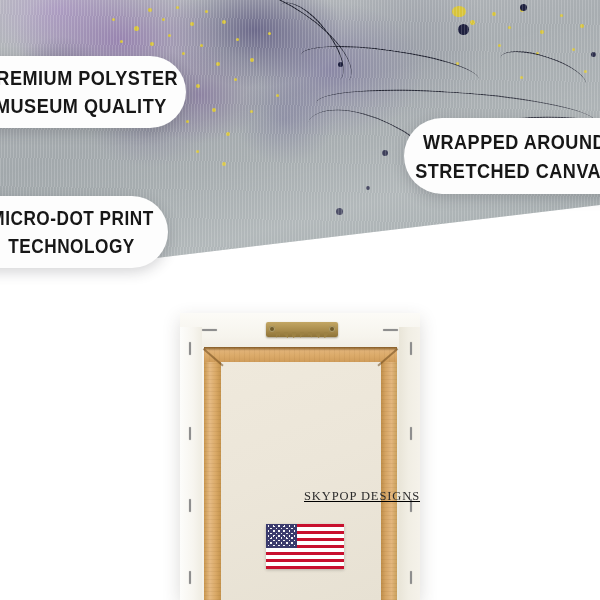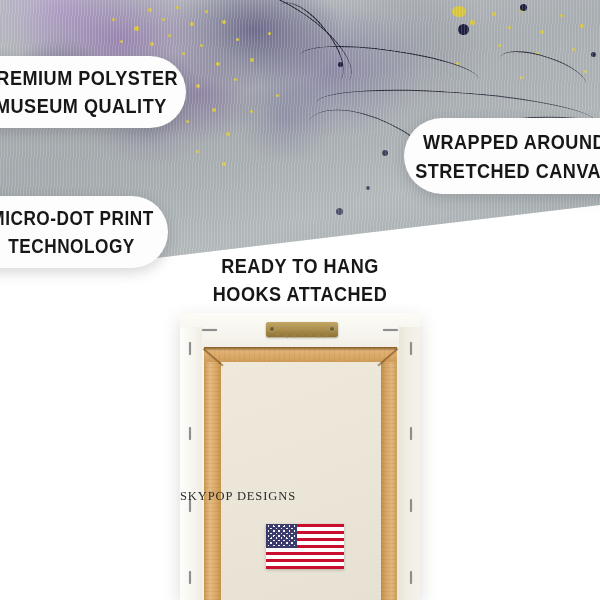--- a/index.html
+++ b/index.html
@@ -113,21 +113,21 @@
      -webkit-clip-path:polygon(0 0,100% 0,100% 40%,94% 100%,88% 40%,82% 100%,76% 40%,70% 100%,64% 40%,58% 100%,52% 40%,46% 100%,40% 40%,34% 100%,28% 40%,22% 100%,16% 40%,10% 100%,4% 40%,0 100%);
      clip-path:polygon(0 0,100% 0,100% 40%,94% 100%,88% 40%,82% 100%,76% 40%,70% 100%,64% 40%,58% 100%,52% 40%,46% 100%,40% 40%,34% 100%,28% 40%,22% 100%,16% 40%,10% 100%,4% 40%,0 100%);}
 
   
   .staple{position:absolute;background:#8e8e8e;border-radius:1px;
      box-shadow:0 0 1px rgba(0,0,0,.35);}
   .staple.v{width:2px;height:13px;}
   .staple.h{width:15px;height:2px;}
 
   
-  #brand{position:absolute;left:0;right:16px;top:176px;text-align:left;}
+  #brand{position:absolute;left:0;right:0;top:176px;text-align:right;text-decoration:underline;}
   #brand span{display:block;font-family:"Liberation Serif", serif;
      font-size:12.5px;letter-spacing:.9px;color:#2b2b2b;}
   #flag{position:absolute;left:86px;top:211px;width:78px;height:45px;
      box-shadow:0 1px 3px rgba(0,0,0,.22);}
   .flag-stripes{position:absolute;inset:0;
      background:repeating-linear-gradient(180deg,#c8102e 0 3.46px,#ffffff 3.46px 6.92px);}
   .flag-union{position:absolute;left:0;top:0;width:31.2px;height:24.2px;
      background:#3b3b6d;}
   .flag-stars{position:absolute;inset:0;opacity:.95;
      background:
@@ -267,24 +267,20 @@
   <div class="pill" id="pill-wrapped">
     <span>WRAPPED AROUND</span>
     <span>STRETCHED CANVAS</span>
   </div>
 
   <div class="pill" id="pill-micro">
     <span>MICRO-DOT PRINT</span>
     <span>TECHNOLOGY</span>
   </div>
 
-  <div id="caption-ready">
-    <span>READY TO HANG</span>
-    <span>HOOKS ATTACHED</span>
-  </div>
 
   <div id="canvas-back">
     <div class="cb-outer"></div>
     <div class="wrap-top"></div>
     <div class="wrap-left"></div>
     <div class="wrap-right"></div>
 
     <div class="back-panel"></div>
 
     <div class="bar bar-left">

